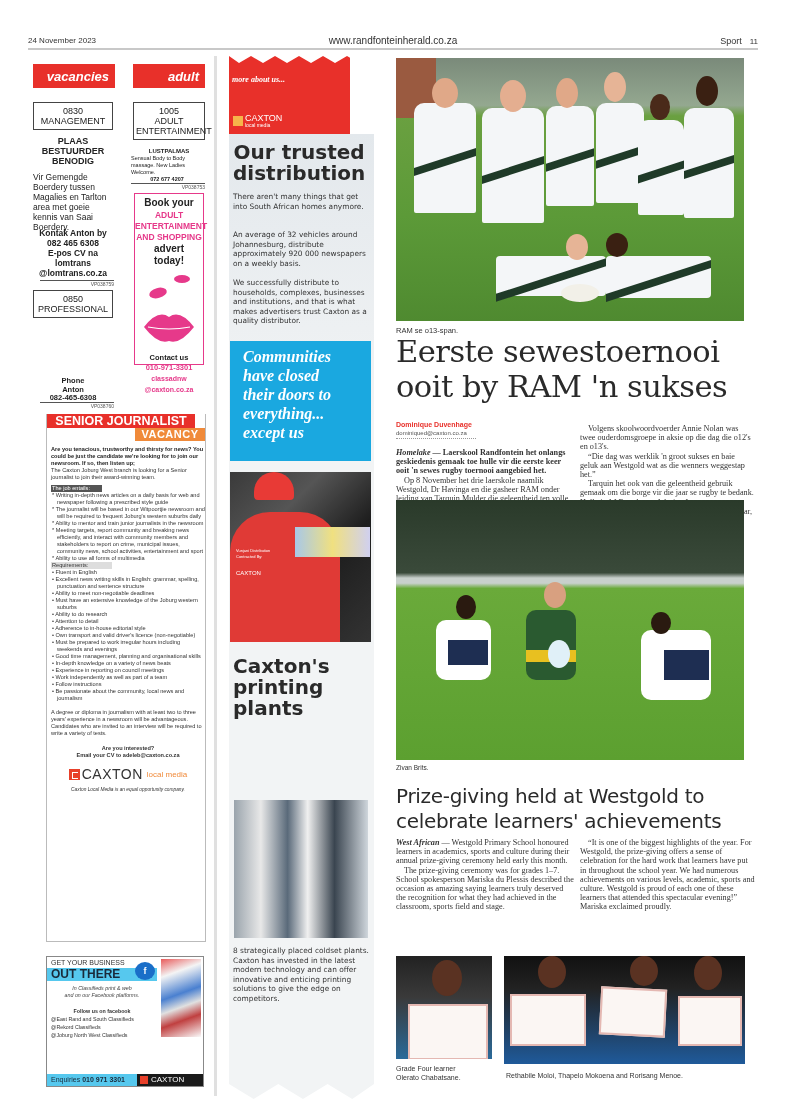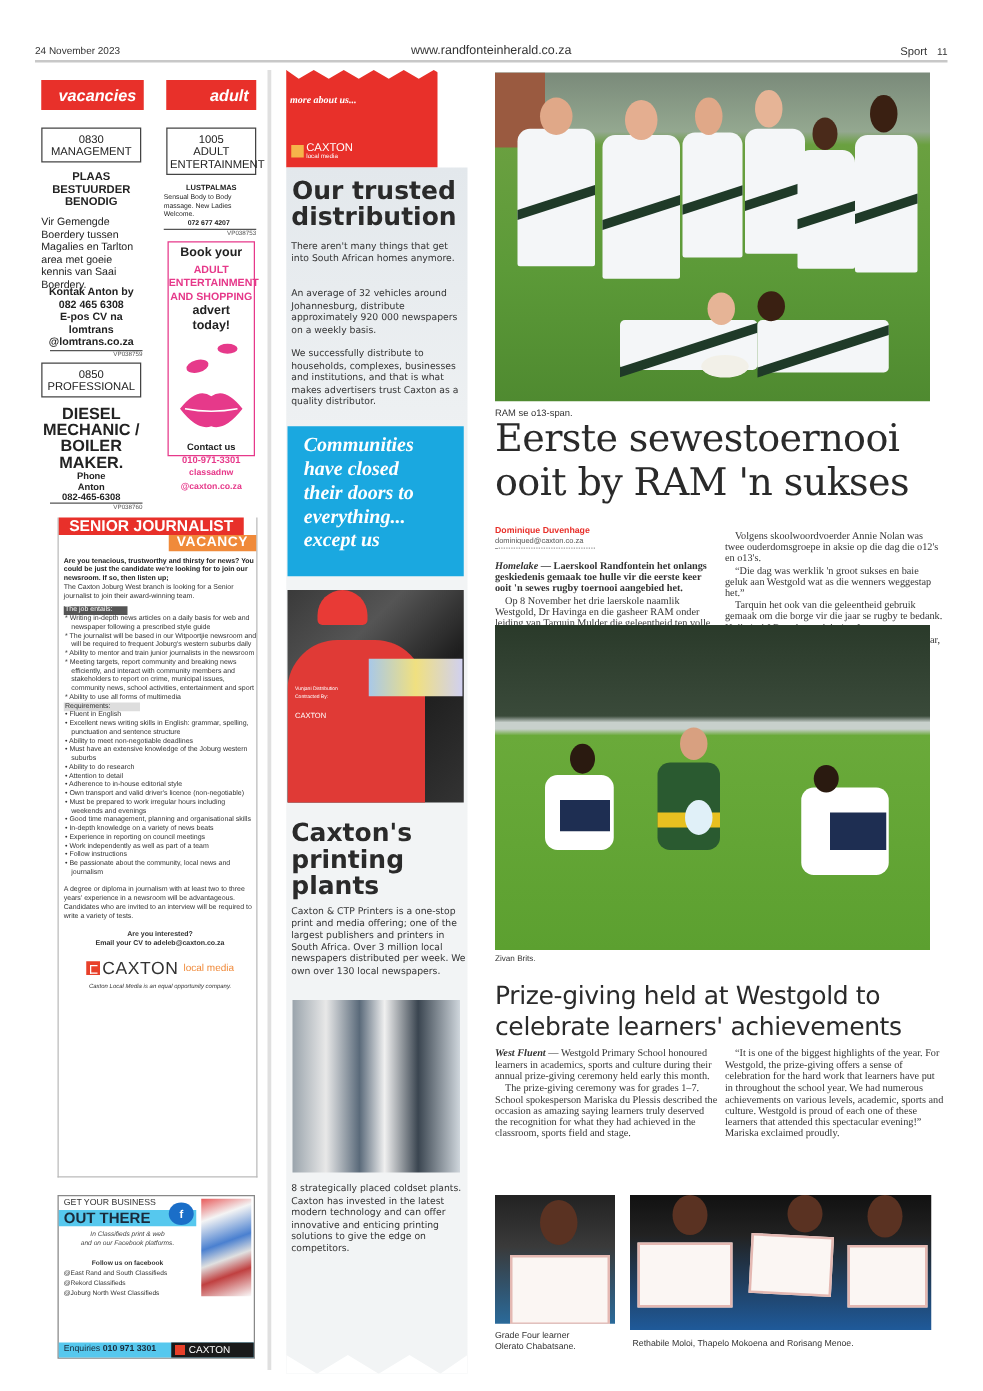--- a/index.html
+++ b/index.html
@@ -162,26 +162,20 @@
     </svg>
     <div style="font-size:7.5px;margin-top:2px;">Contact us</div>
     <div class="pk" style="font-size:7.5px;">010-971-3301</div>
     <div class="pk" style="font-size:7px;">classadnw</div>
     <div class="pk" style="font-size:7px;">@caxton.co.za</div>
   </div>
 
   <div class="cat-box" style="left:3px;top:234px;width:80px;height:28px;">
     <div>0850</div>
     <div>PROFESSIONAL</div>
-  </div>
-  <div class="ctxt" style="left:3px;top:268px;width:80px;text-align:center;font-weight:bold;font-size:13px;line-height:13px;">
-    <div>DIESEL</div>
-    <div>MECHANIC /</div>
-    <div>BOILER</div>
-    <div>MAKER.</div>
   </div>
   <div class="ctxt" style="left:3px;top:321px;width:80px;text-align:center;font-weight:bold;font-size:7.5px;line-height:8.5px;">
     <div>Phone</div>
     <div>Anton</div>
     <div>082-465-6308</div>
   </div>
   <div class="vp" style="left:10px;top:346px;width:74px;">VP038760</div>
 
   <div class="sj-box">
     <div class="sj-title">SENIOR JOURNALIST</div>
@@ -290,21 +284,20 @@
         <div>Contracted By:</div>
         <div style="font-size:6px;margin-top:10px;">CAXTON</div>
       </div>
     </div>
 
     <div class="p-h" style="top:522px;">
       <div>Caxton's</div>
       <div>printing</div>
       <div>plants</div>
     </div>
-    <div class="p-t" style="top:590px;">Caxton &amp; CTP Printers is a one-stop print and media offering; one of the largest publishers and printers in South Africa. Over 3 million local newspapers distributed per week. We own over 130 local newspapers.</div>
     <div class="photo-printer" style="top:666px;height:138px;"></div>
     <div class="p-t" style="top:812px;">8 strategically placed coldset plants. Caxton has invested in the latest modern technology and can offer innovative and enticing printing solutions to give the edge on competitors.</div>
   </div>
   <div class="promo-zig" style="top:1028px;"></div>
 </div>
 
 <div class="abs col3" style="height:1050px;">
   <div class="photo photo-team">
     <div style="position:absolute;left:0;top:0;width:40px;height:60px;background:#9a5a40;"></div>
     <div class="kid" style="left:18px;top:45px;width:62px;height:110px;">
@@ -373,21 +366,21 @@
     <div class="player" style="left:255px;top:112px;width:20px;height:22px;background:#2a1a10;border-radius:50%;"></div>
   </div>
   <div class="cap-txt" style="left:0;top:706px;font-size:6.5px;">Zivan Brits.</div>
 
   <div class="h2" style="top:726px;">
     <div>Prize-giving held at Westgold to</div>
     <div>celebrate learners' achievements</div>
   </div>
 
   <div class="body-t" style="left:0;top:780px;width:178px;">
-    <p style="text-indent:0;"><i style="font-weight:bold;">West Fluent</i><span> — Westgold Primary School honoured learners in academics, sports and culture during their annual prize-giving ceremony held early this month.</span></p>
+    <p style="text-indent:0;"><i style="font-weight:bold;">West African</i><span> — Westgold Primary School honoured learners in academics, sports and culture during their annual prize-giving ceremony held early this month.</span></p>
     <p>The prize-giving ceremony was for grades 1–7. School spokesperson Mariska du Plessis described the occasion as amazing saying learners truly deserved the recognition for what they had achieved in the classroom, sports field and stage.</p>
   </div>
   <div class="body-t" style="left:184px;top:780px;width:176px;">
     <p>“It is one of the biggest highlights of the year. For Westgold, the prize-giving offers a sense of celebration for the hard work that learners have put in throughout the school year. We had numerous achievements on various levels, academic, sports and culture. Westgold is proud of each one of these learners that attended this spectacular evening!” Mariska exclaimed proudly.</p>
   </div>
 
   <div class="photo photo-prize1" style="top:898px;">
     <div class="face" style="left:36px;top:4px;width:30px;height:36px;"></div>
     <div class="cert" style="left:12px;top:48px;width:80px;height:56px;"></div>
   </div>

